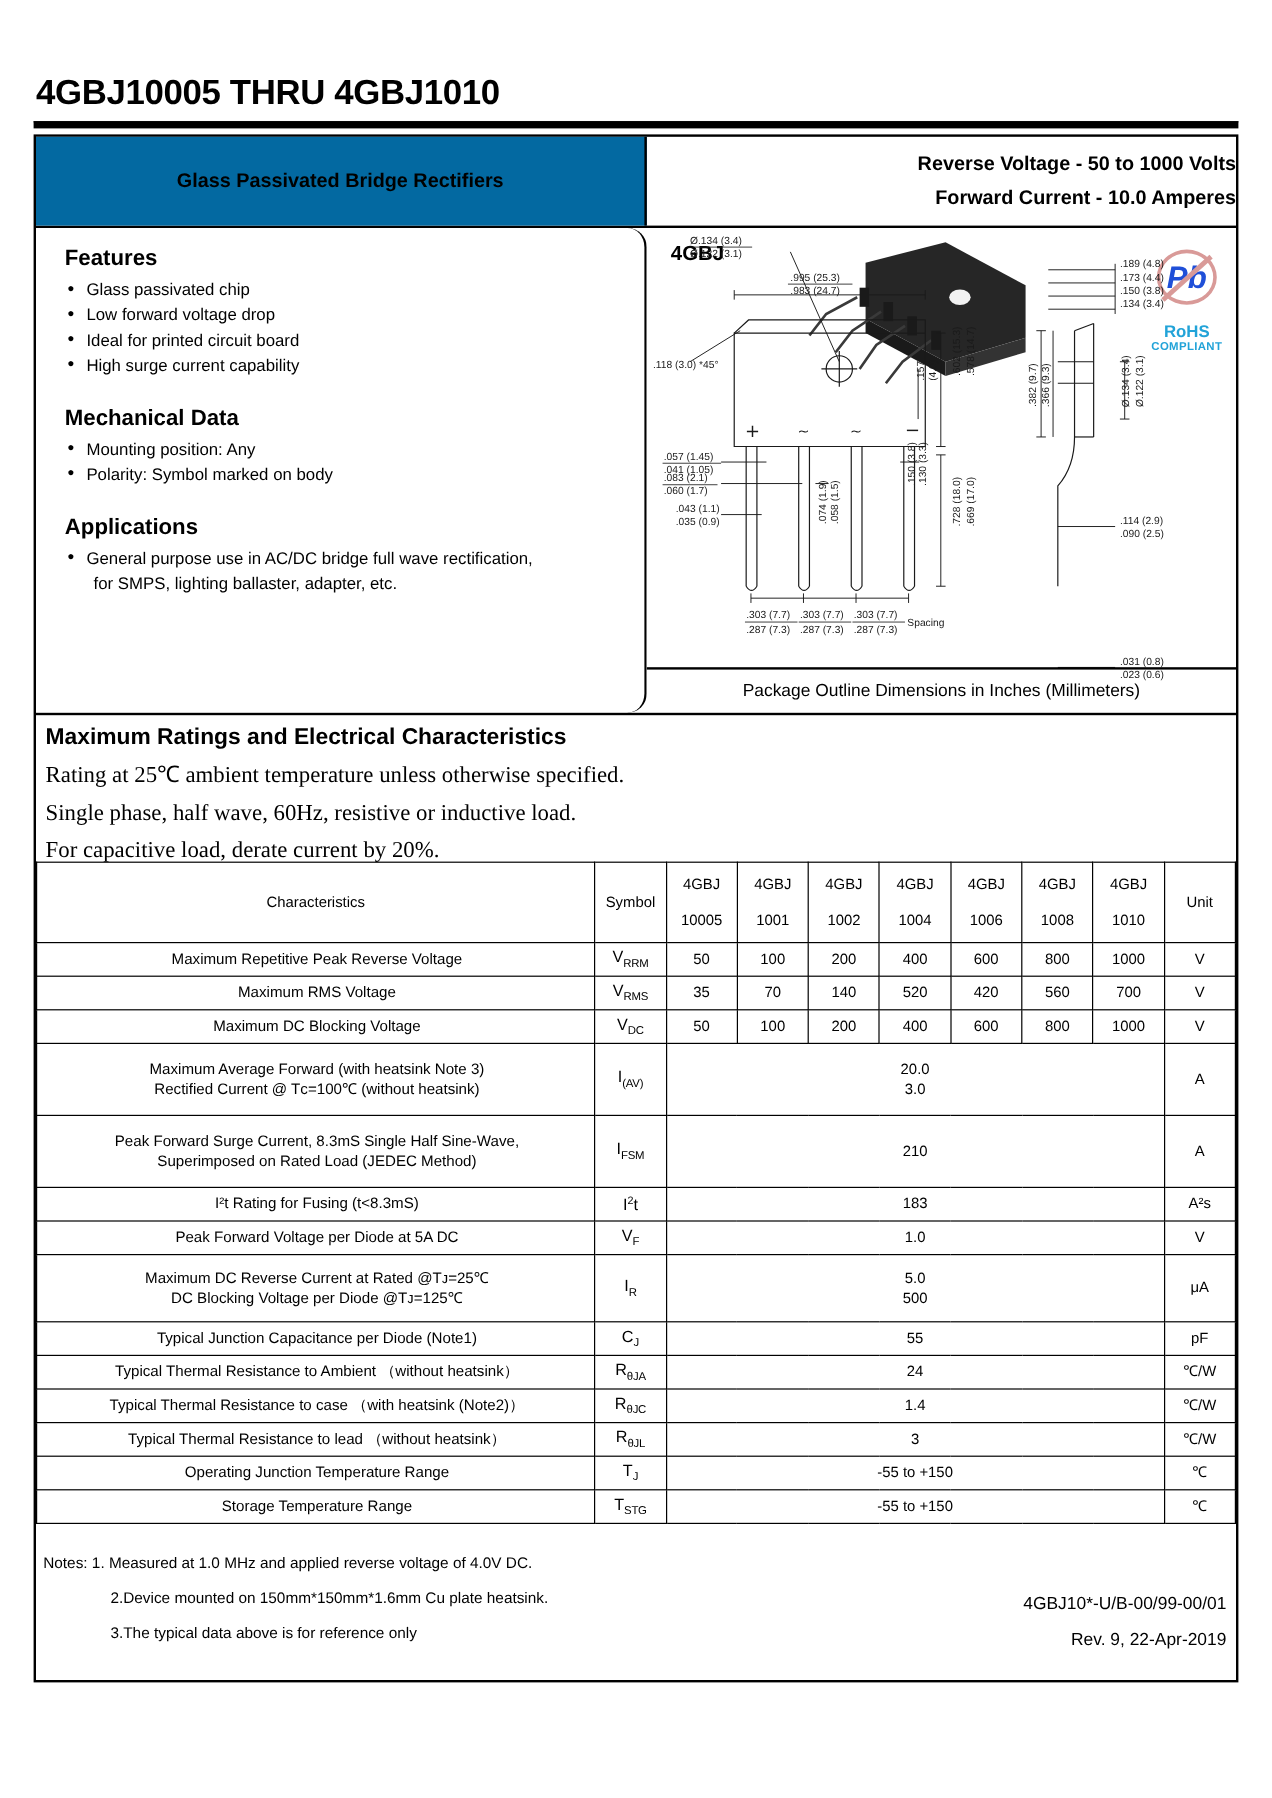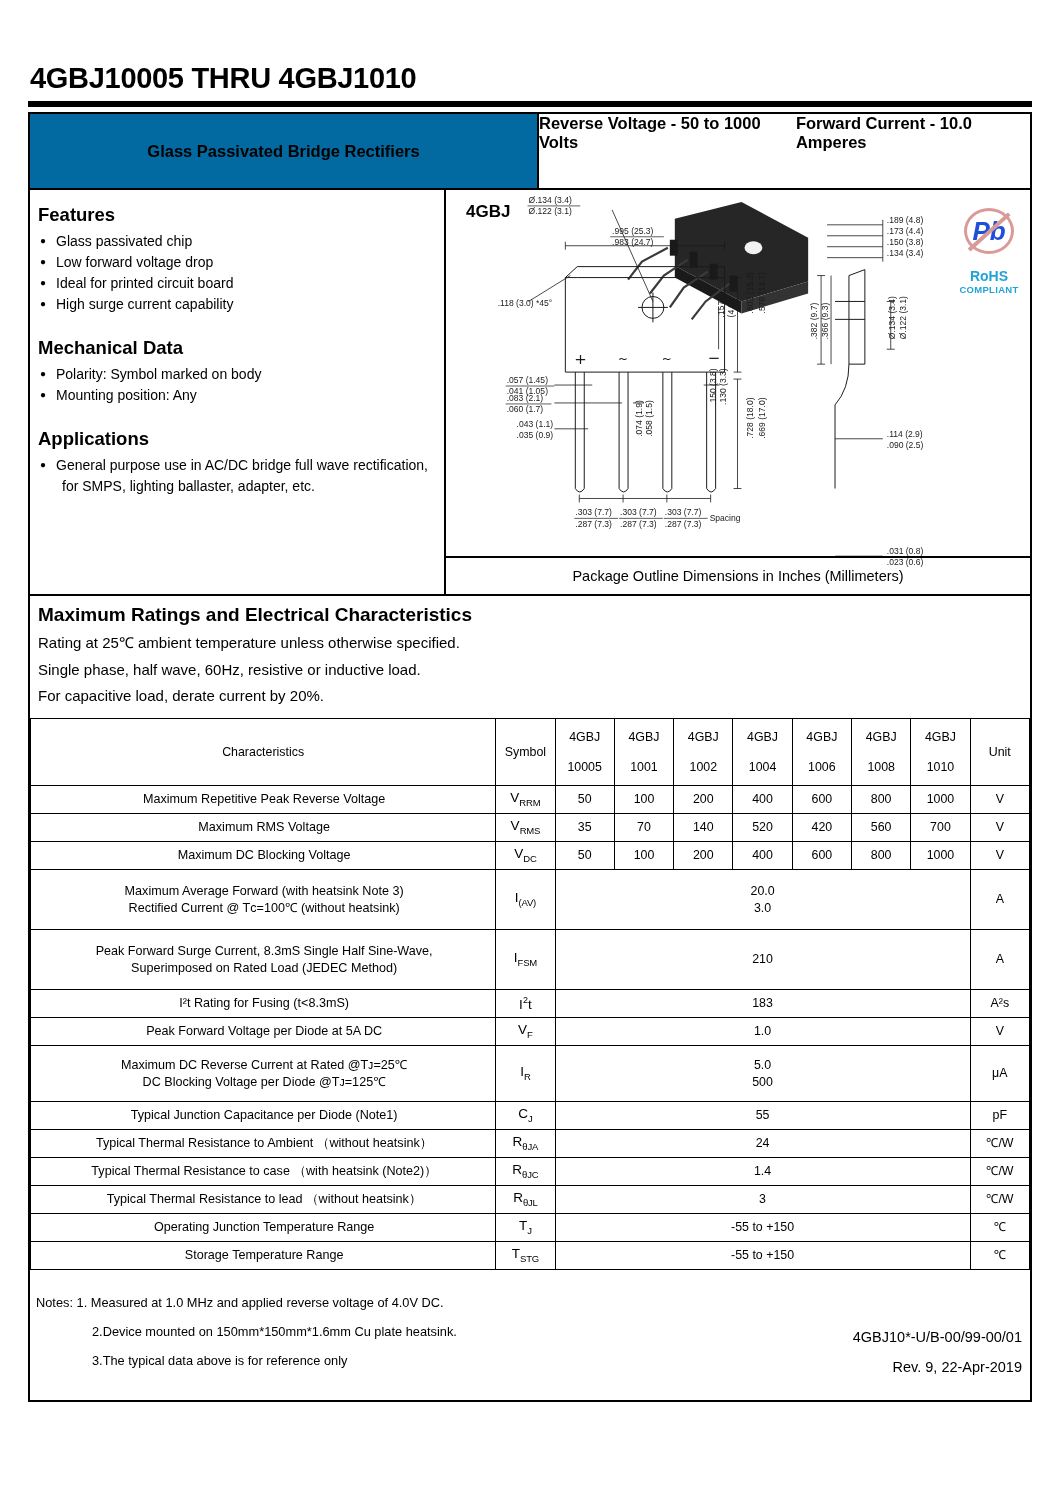--- a/index.html
+++ b/index.html
@@ -29,31 +29,32 @@
 
   
   .band{position:absolute;left:0;top:0;width:100%;height:76px;box-sizing:border-box;
         border-bottom:2px solid #000;display:flex;}
   .band-left{
     width:509px;box-sizing:border-box;border-right:2px solid #000;
     background:#0369a1;display:flex;align-items:center;justify-content:center;
     font-size:16.5px;font-weight:bold;
   }
   .band-right{
-    flex:1;display:flex;flex-direction:row;align-items:flex-start;justify-content:center;
+    flex:1;display:flex;flex-direction:column;align-items:flex-end;justify-content:center;
     gap:9px;
   }
   .band-right div{font-size:16.5px;font-weight:bold;}
 
   
   .mid{position:absolute;left:0;top:76px;width:100%;height:406px;display:flex;box-sizing:border-box;
        border-bottom:2px solid #000;}
   .features{
-    width:416px;box-sizing:border-box;border-right:2px solid #000;
-    padding:14px 0 0 8px;
+    width:509px;box-sizing:border-box;border-right:2px solid #000;
+    padding:14px 0 0 24px;
+    border-radius:16px;
   }
   .h2{font-size:18.5px;font-weight:bold;margin:0 0 5px 0;}
   .h2.sp{margin-top:22px;}
   .bullets{list-style:none;margin:0;padding:0;}
   .bullets li{font-size:14px;line-height:21px;position:relative;padding-left:18px;}
   .bullets li::before{content:"\25CF";position:absolute;left:2px;top:-1px;font-size:10px;}
   .bullets li.cont{padding-left:24px;}
   .bullets li.cont::before{content:"";}
 
   
@@ -84,21 +85,21 @@
   }
   .rohs{font-size:14px;font-weight:bold;color:#22a3d8;margin-top:12px;}
   .compliant{font-size:9.5px;font-weight:bold;color:#22a3d8;letter-spacing:0.3px;}
 
   
   .dwg{position:absolute;left:0;top:0;width:100%;height:100%;}
 
   
   .ratings{position:absolute;left:0;top:482px;width:100%;padding:8px 0 0 8px;box-sizing:border-box;}
   .ratings h2{font-size:19px;font-weight:bold;margin:0 0 6px 0;}
-  .ratings p{font-size:15px;margin:0 0 9px 0;}
+  .ratings p{font-size:19px;margin:0 0 9px 0;font-family:Liberation Serif, serif;}
 
   
   table.spec{
     position:absolute;left:0;top:604px;width:1000px;
     border-collapse:collapse;table-layout:fixed;
     font-size:12.4px;
   }
   table.spec td{
     border:1px solid #000;padding:0 4px;text-align:center;vertical-align:middle;
     line-height:1.35;
@@ -145,22 +146,22 @@
         <div class="h2">Features</div>
         <ul class="bullets">
           <li>Glass passivated chip</li>
           <li>Low forward voltage drop</li>
           <li>Ideal for printed circuit board</li>
           <li>High surge current capability</li>
         </ul>
 
         <div class="h2 sp">Mechanical Data</div>
         <ul class="bullets">
+          <li>Mounting position: Any</li>
           <li>Polarity: Symbol marked on body</li>
-          <li>Mounting position: Any</li>
         </ul>
 
         <div class="h2 sp">Applications</div>
         <ul class="bullets">
           <li>General purpose use in AC/DC bridge full wave rectification,</li>
           <li class="cont">for SMPS, lighting ballaster, adapter, etc.</li>
         </ul>
       </div>
 
       <div class="drawpane">

